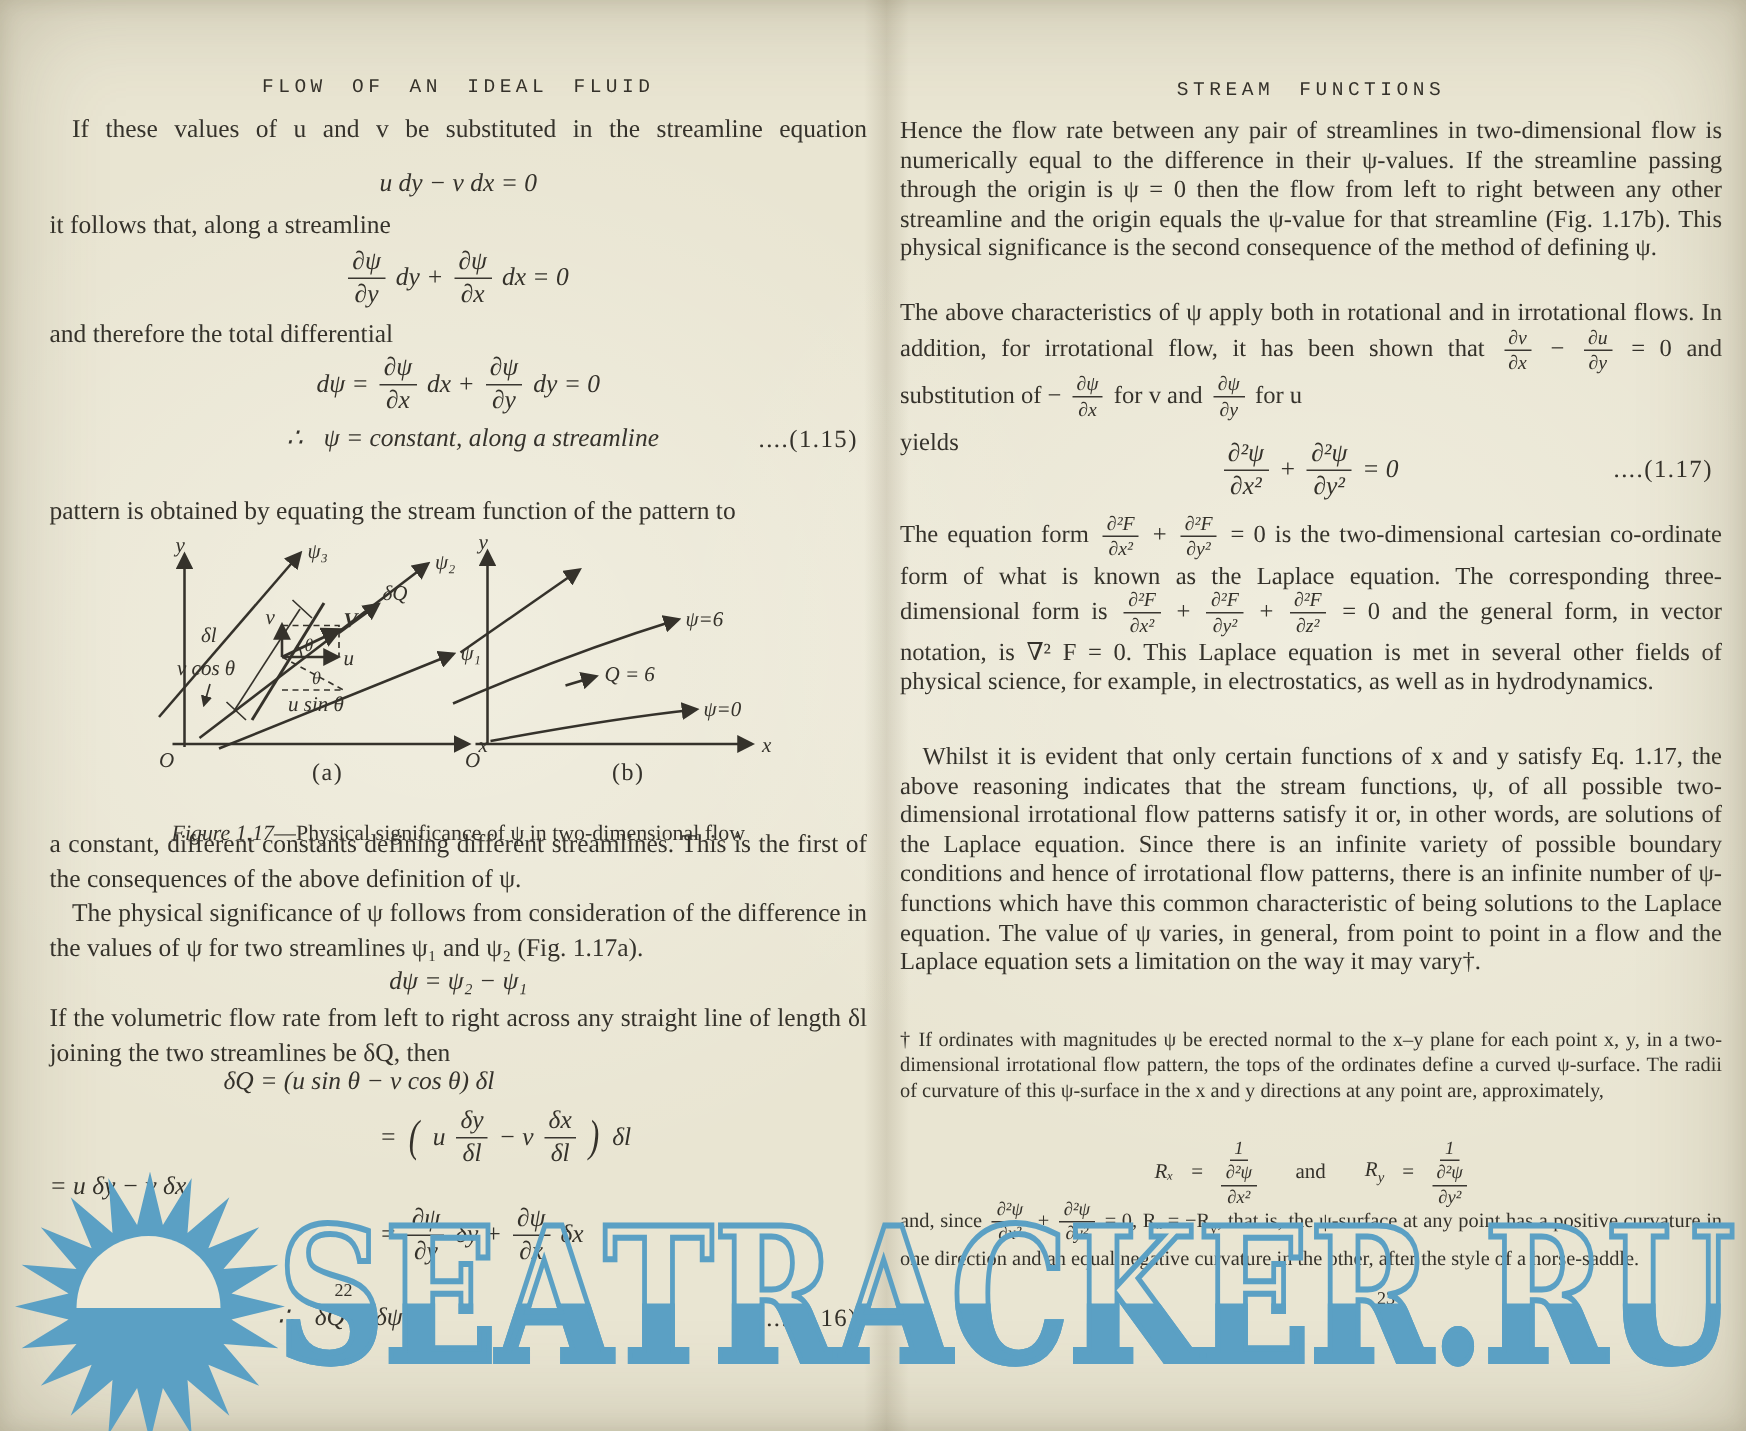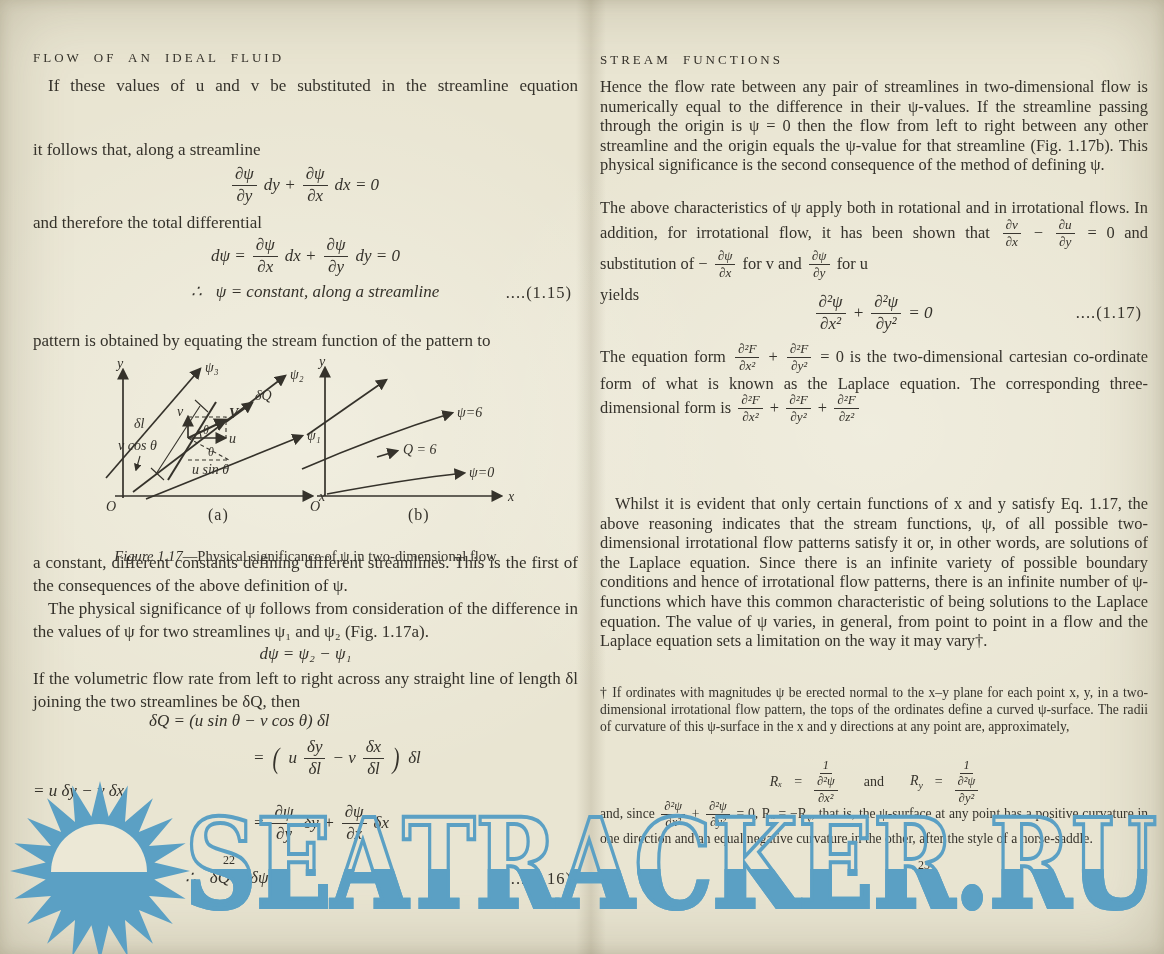--- a/index.html
+++ b/index.html
@@ -10,21 +10,21 @@
           #e9e5d2;
         font-family:"Liberation Serif","DejaVu Serif",serif;color:#35322b;}
   .vignette{position:absolute;inset:0;z-index:4;pointer-events:none;
         box-shadow:inset 0 0 70px rgba(95,84,52,.28), inset 0 0 14px rgba(95,84,52,.18);}
   .gutter{position:absolute;left:576px;top:0;width:30px;height:954px;z-index:1;
         background:linear-gradient(90deg, rgba(100,88,58,0) 0%, rgba(100,88,58,.16) 50%, rgba(100,88,58,0) 100%);}
   .page{position:absolute;top:0;height:954px;z-index:2;}
   #left-page{left:33px;width:545px;}
   #right-page{left:600px;width:548px;}
   .abs{position:absolute;left:0;right:0;}
-  .runhead{font-size:13px;letter-spacing:3px;text-align:left;word-spacing:6px;}
+  .runhead{font-size:13px;letter-spacing:3px;text-align:center;word-spacing:6px;font-family:Liberation Mono, monospace;}
   .lbody{font-size:17px;line-height:22.5px;text-align:justify;}
   .rbody{font-size:16.4px;line-height:19.6px;text-align:justify;}
   .indent{text-indent:15px;}
   .jline{text-align:justify;text-align-last:justify;}
   .eq{font-style:italic;display:flex;align-items:center;justify-content:center;gap:7px;font-size:17px;}
   .eqleft{justify-content:flex-start;}
   .eqrow{position:relative;}
   .eqnum{position:absolute;right:6px;top:50%;transform:translateY(-50%);font-style:normal;font-size:16.5px;letter-spacing:1px;}
   .frac{display:inline-flex;flex-direction:column;align-items:center;line-height:1.08;vertical-align:middle;text-align:center;font-style:italic;}
   .frac .num{border-bottom:1.4px solid #3a3731;padding:0 3px 1px;}
@@ -48,20 +48,21 @@
 <div id="scan">
 
   <div class="gutter"></div>
 
   <div class="page" id="left-page">
 
     <div class="abs runhead" style="top:50px">FLOW OF AN IDEAL FLUID</div>
 
     <div class="abs lbody jline indent" style="top:75px">If these values of u and v be substituted in the streamline equation</div>
 
+    <div class="abs eq" style="top:112px">u dy − v dx = 0</div>
 
     <div class="abs lbody" style="top:139px">it follows that, along a streamline</div>
 
     <div class="abs eq" style="top:163px;height:44px">
       <span class="frac">
           <span class="num">∂ψ</span>
           <span class="den">∂y</span>
         </span>
       <span>dy +</span>
       <span class="frac">
@@ -288,20 +289,21 @@
       <span>+</span>
       <span class="frac if">
           <span class="num">∂²F</span>
           <span class="den">∂y²</span>
         </span>
       <span>+</span>
       <span class="frac if">
           <span class="num">∂²F</span>
           <span class="den">∂z²</span>
         </span>
+      <span>= 0 and the general form, in vector notation, is ∇² F = 0.  This Laplace equation is met in several other fields of physical science, for example, in electrostatics, as well as in hydrodynamics.</span>
     </div>
 
     <div class="abs rbody indent" style="top:494px">Whilst it is evident that only certain functions of x and y satisfy Eq. 1.17, the above reasoning indicates that the stream functions, ψ, of all possible two-dimensional irrotational flow patterns satisfy it or, in other words, are solutions of the Laplace equation.  Since there is an infinite variety of possible boundary conditions and hence of irrotational flow patterns, there is an infinite number of ψ-functions which have this common characteristic of being solutions to the Laplace equation.  The value of ψ varies, in general, from point to point in a flow and the Laplace equation sets a limitation on the way it may vary†.</div>
 
     <div class="abs fn" style="top:684px">† If ordinates with magnitudes ψ be erected normal to the x–y plane for each point x, y, in a two-dimensional irrotational flow pattern, the tops of the ordinates define a curved ψ-surface.  The radii of curvature of this ψ-surface in the x and y directions at any point are, approximately,</div>
 
     <div class="abs eq" style="top:754px;height:56px;gap:12px;font-size:14px">
       <span>Rₓ</span>
       <span style="font-style:normal">=</span>
       <span class="frac fnfrac">

